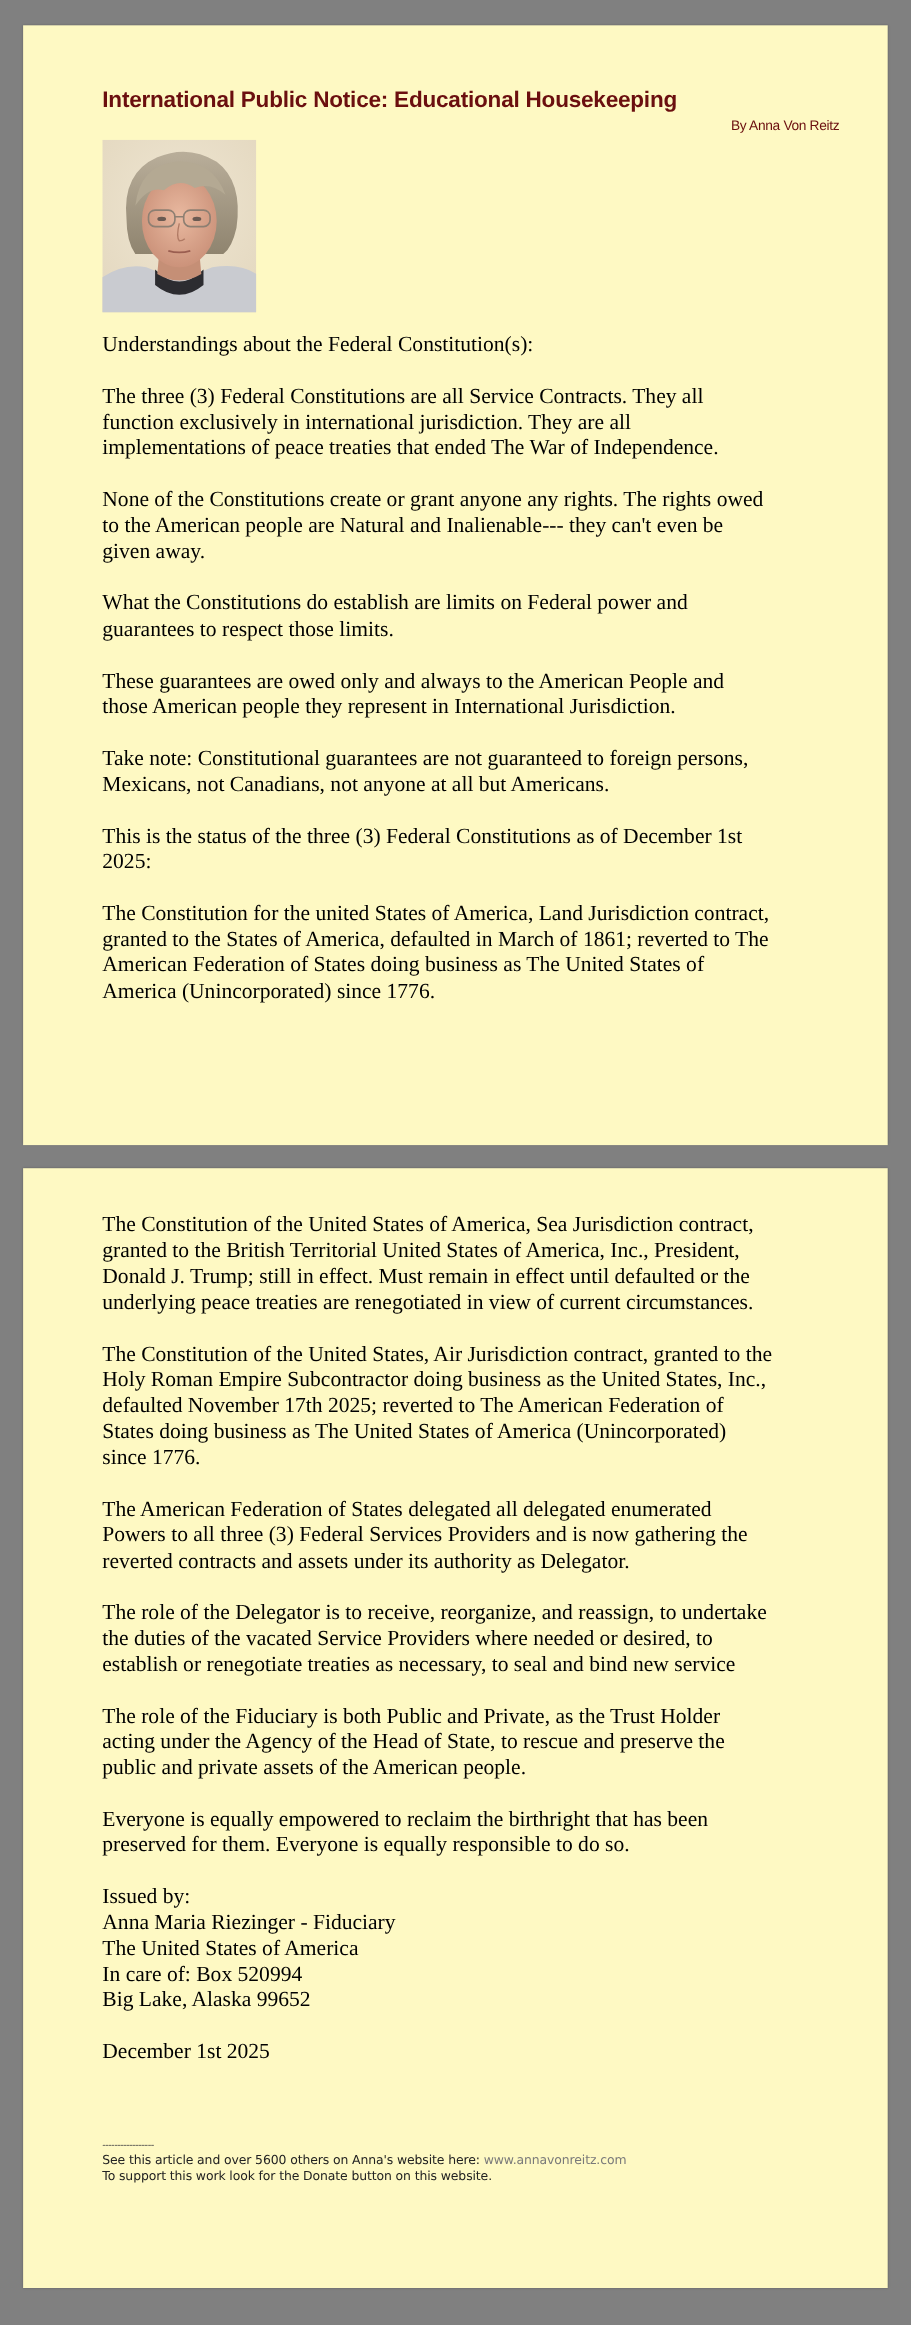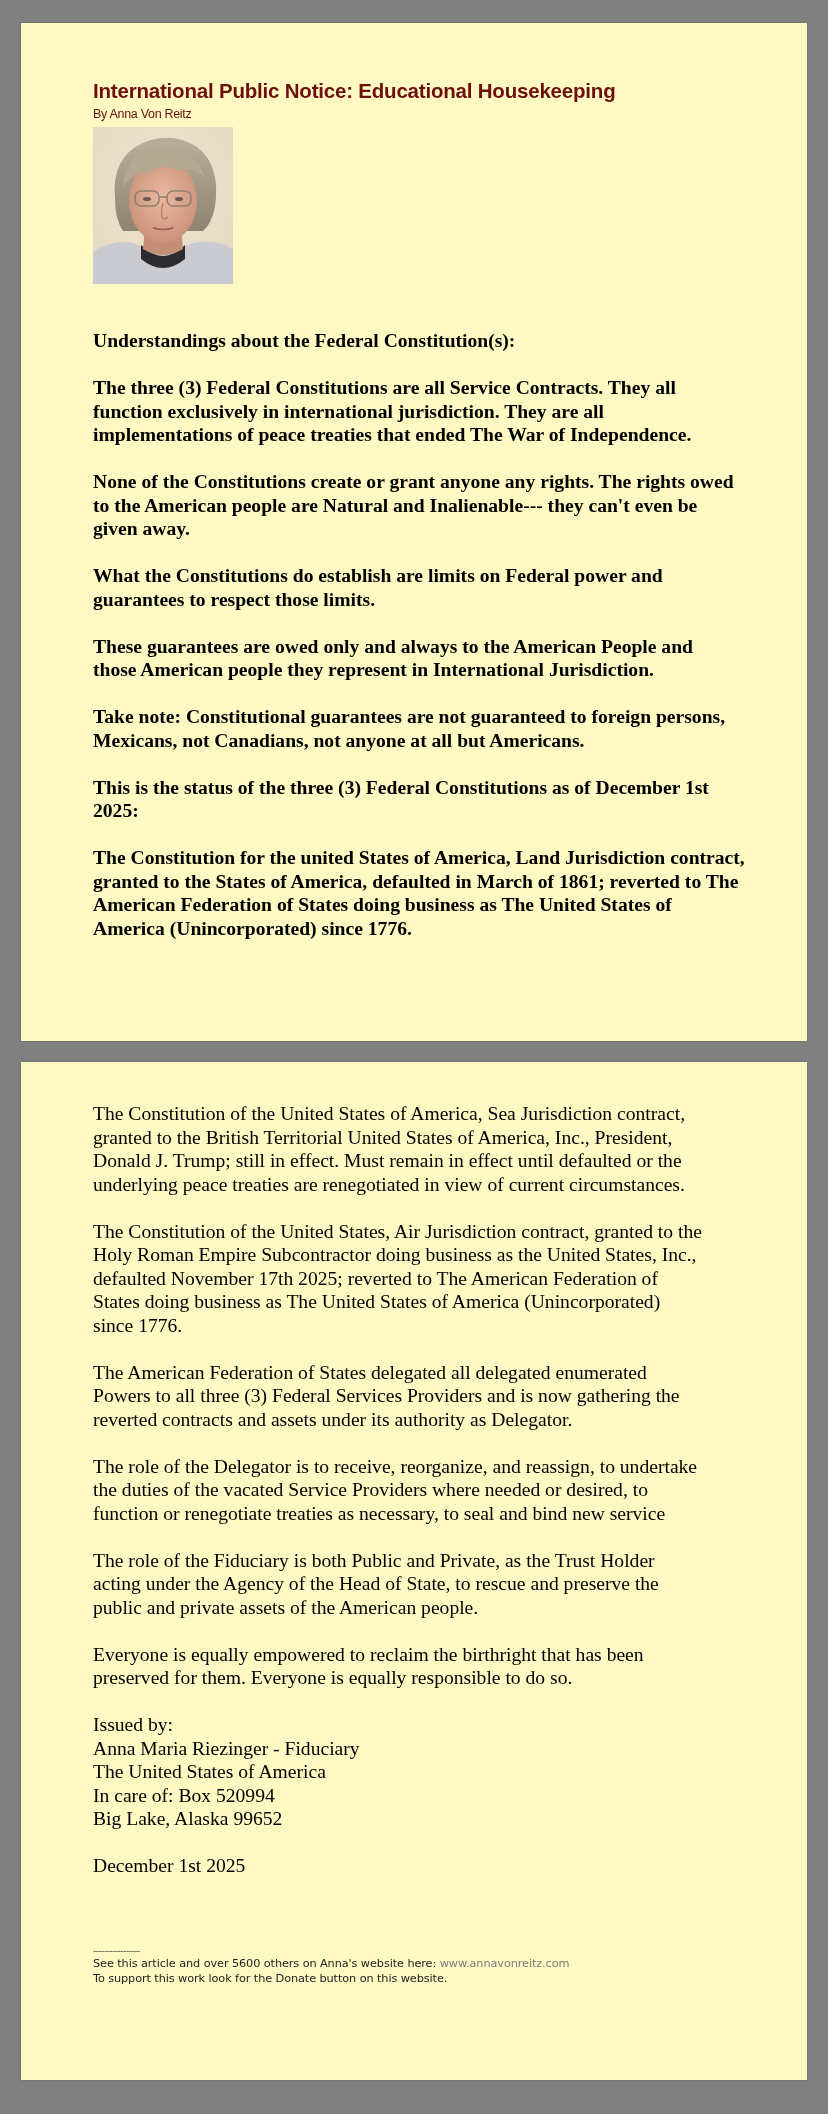--- a/index.html
+++ b/index.html
@@ -38,20 +38,21 @@
     letter-spacing: -0.2px;
     white-space: nowrap;
   }
   .byline {
     font-family: "Liberation Sans", sans-serif;
     font-size: 12.5px;
     color: #6b0f0f;
     margin: 4px 0 0 0;
     line-height: 15px;
     letter-spacing: -0.3px;
+    text-align: right;
   }
   .photo {
     margin-top: 5px;
     width: 140px;
     height: 157px;
     display: block;
   }
   .body-text {
     font-family: "Liberation Serif", serif;
     font-size: 19.6px;
@@ -112,21 +113,21 @@
       <rect x="74" y="64" width="24" height="15" rx="6" fill="none" stroke="#8d7f72" stroke-width="1.5"></rect>
       <line x1="66" y1="70" x2="74" y2="70" stroke="#8d7f72" stroke-width="1.5"></line>
       <ellipse cx="54" cy="72" rx="4" ry="2" fill="#6a5a52"></ellipse>
       <ellipse cx="86" cy="72" rx="4" ry="2" fill="#6a5a52"></ellipse>
 
       <path d="M70 76 Q67 88 70 92 Q73 92 75 90" fill="none" stroke="#b07a64" stroke-width="1.2"></path>
       <path d="M60 101 Q70 104 80 101" fill="none" stroke="#9a5e50" stroke-width="1.6"></path>
     </svg>
   </div>
 
-  <div class="content body-text" style="top:306px;font-weight:bold;">
+  <div class="content body-text" style="top:279px;">
     <p>
         <span class="line">Understandings about the Federal Constitution(s):</span>
       </p>
     <p>
       <span class="line">The three (3) Federal Constitutions are all Service Contracts. They all</span>
       <span class="line">function exclusively in international jurisdiction.  They are all</span>
       <span class="line">implementations of peace treaties that ended The War of Independence.</span>
     </p>
     <p>
       <span class="line">None of the Constitutions create or grant anyone any rights.  The rights owed</span>
@@ -174,21 +175,21 @@
       <span class="line">since 1776.</span>
     </p>
     <p>
       <span class="line">The American Federation of States delegated all delegated enumerated</span>
       <span class="line">Powers to all three (3) Federal Services Providers and is now gathering the</span>
       <span class="line">reverted contracts and assets under its authority as Delegator.</span>
     </p>
     <p>
       <span class="line">The role of the Delegator is to receive, reorganize, and reassign, to undertake</span>
       <span class="line">the duties of the vacated Service Providers where needed or desired, to</span>
-      <span class="line">function or renegotiate treaties as necessary, to seal and bind new service</span>
+      <span class="line">establish or renegotiate treaties as necessary, to seal and bind new service</span>
     </p>
     <p>
       <span class="line">The role of the Fiduciary is both Public and Private, as the Trust Holder</span>
       <span class="line">acting under the Agency of the Head of State, to rescue and preserve the</span>
       <span class="line">public and private assets of the American people.</span>
     </p>
     <p>
       <span class="line">Everyone is equally empowered to reclaim the birthright that has been</span>
       <span class="line">preserved for them. Everyone is equally responsible to do so.</span>
     </p>

